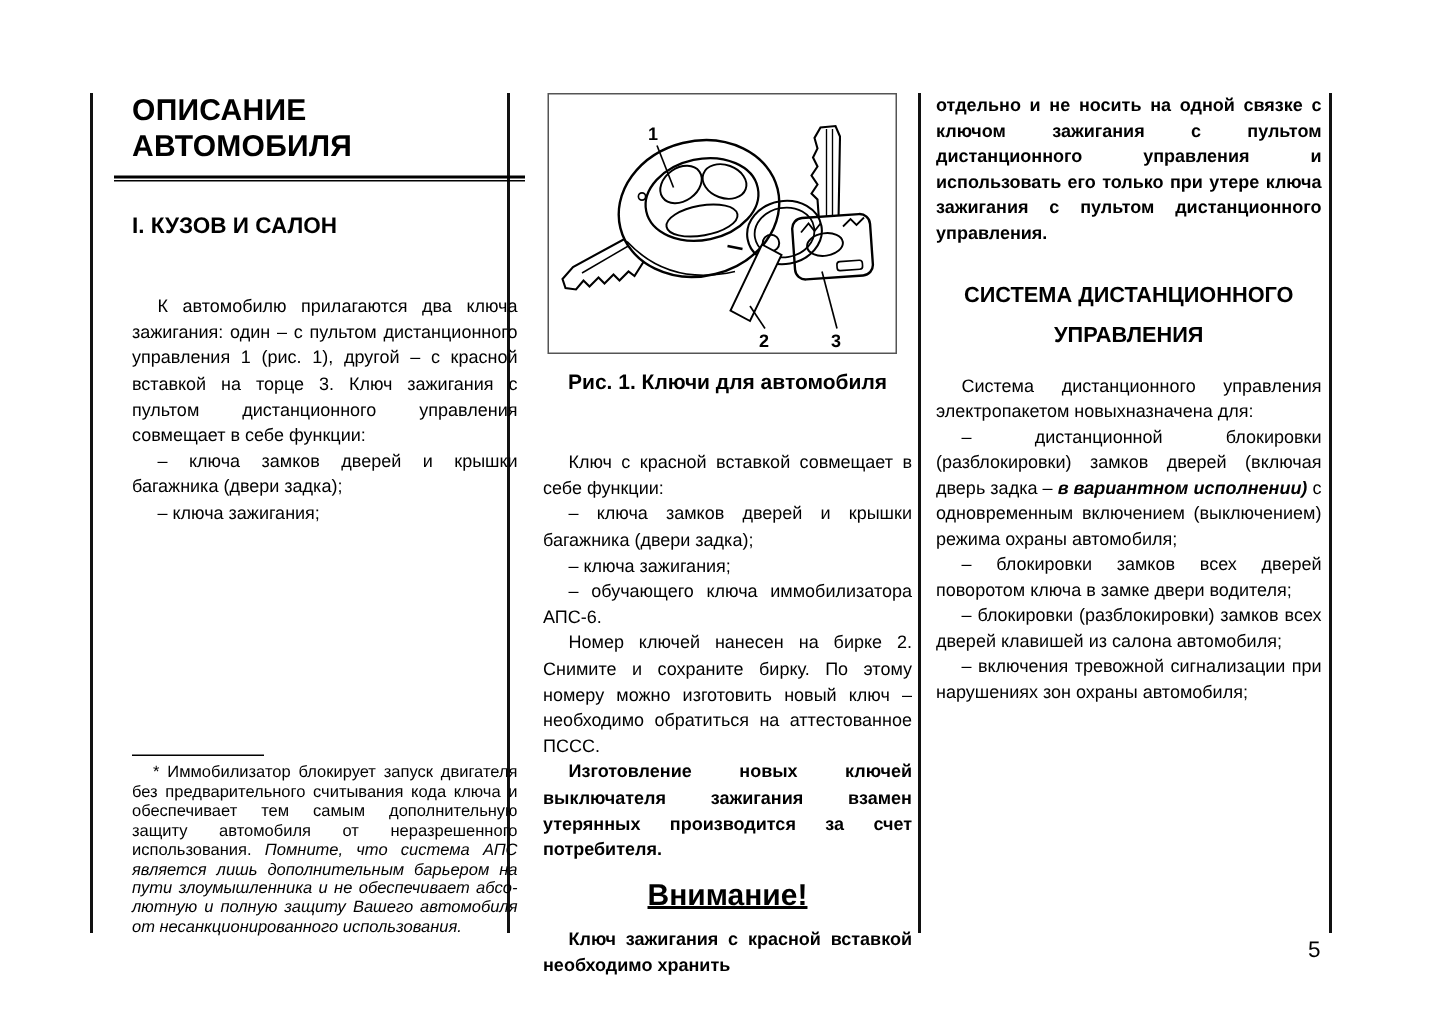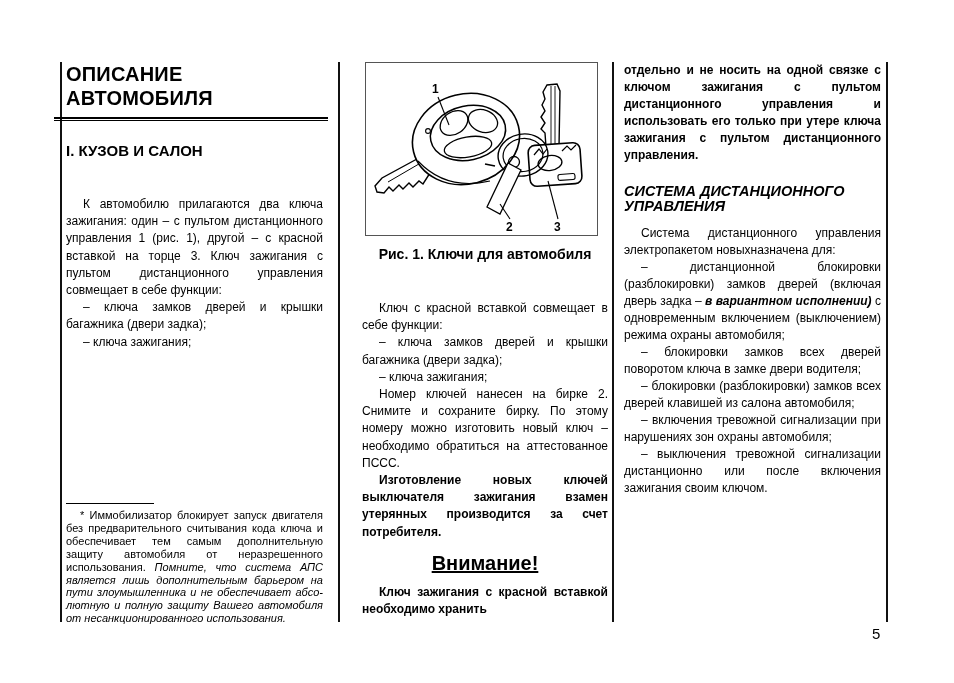--- a/index.html
+++ b/index.html
@@ -9,30 +9,30 @@
     font-family:"Liberation Sans", sans-serif;
     overflow:hidden;
   }
   .vrule { position:absolute; top:62px; height:560px; width:1.5px; background:#111; }
   #vrule-left  { left:60px; }
   #vrule-mid1  { left:338px; }
   #vrule-mid2  { left:612px; }
   #vrule-right { left:886px; }
 
   .col { position:absolute; top:62px; }
-  #col1 { left:66px;  width:257px; }
+  #col1 { left:88px;  width:257px; }
   #col2 { left:362px; width:246px; }
   #col3 { left:624px; width:257px; }
 
   h1 { font-size:20px; line-height:24px; font-weight:bold; margin:0; letter-spacing:.2px; }
   .double-rule { margin:7px 0 0 -12px; width:274px; height:4px;
                  border-top:2.5px solid #000; border-bottom:1.5px solid #000; box-sizing:border-box; }
   h2 { font-size:15px; margin:21px 0 0; font-weight:bold; }
   h3 { font-size:14px; text-align:center; margin:29px 0 0; font-weight:bold; }
-  h4 { font-size:14.5px; line-height:15px; margin:20px 0 11px; font-weight:bold;font-style:italic; }
+  h4 { font-size:14.5px; line-height:27px; text-align:center; margin:20px 0 11px; font-weight:bold; }
 
   p.body { font-size:12px; line-height:17.2px; text-align:justify; margin:0; }
   #col3 p.body { line-height:17px; }
   .indent { text-indent:17px; }
   .bold { font-weight:bold; }
   #col1 .body-start { margin-top:37px; }
   #col2 .body-start { margin-top:38px; }
 
   .footnote { position:absolute; top:441px; left:0; width:257px; }
   .fn-rule { width:88px; border-top:1.5px solid #000; margin:0 0 5px; }
@@ -117,31 +117,31 @@
         </g>
         <text x="66" y="30">1</text>
         <text x="140" y="168">2</text>
         <text x="188" y="168">3</text>
       </svg>
     </div>
     <p class="caption">Рис. 1. Ключи для автомобиля</p>
     <p class="body indent body-start">Ключ с красной вставкой сов­мещает в себе функции:</p>
     <p class="body indent">– ключа замков дверей и крыш­ки багажника (двери задка);</p>
     <p class="body indent">– ключа зажигания;</p>
+    <p class="body indent">– обучающего ключа иммоби­лизатора АПС-6.</p>
     <p class="body indent">Номер ключей нанесен на бир­ке 2. Снимите и сохраните бирку. По этому номеру можно изгото­вить новый ключ – необходимо об­ратиться на аттестованное ПССС.</p>
     <p class="body indent bold">Изготовление новых ключей выключателя зажигания взамен утерянных производится за счет потребителя.</p>
     <p class="attention">Внимание!</p>
     <p class="body indent bold">Ключ зажигания с красной вставкой необходимо хранить</p>
   </div>
 
   <div class="col" id="col3">
     <p class="body bold">отдельно и не носить на одной связке с ключом зажигания с пультом дистанционного управ­ления и использовать его толь­ко при утере ключа зажигания с пультом дистанционного управ­ления.</p>
     <h4>СИСТЕМА ДИСТАНЦИОННОГО УПРАВЛЕНИЯ</h4>
     <p class="body indent">Система дистанционного уп­равления электропакетом новых­назначена для:</p>
     <p class="body indent"><span>– дистанционной блокировки (разблокировки) замков дверей (включая дверь задка – </span><b><i>в вариант­ном исполнении)</i></b><span> с одновремен­ным включением (выключением) режима охраны автомобиля;</span></p>
     <p class="body indent">– блокировки замков всех две­рей поворотом ключа в замке две­ри водителя;</p>
     <p class="body indent">– блокировки (разблокировки) замков всех дверей клавишей из салона автомобиля;</p>
     <p class="body indent">– включения тревожной сигна­лизации при нарушениях зон ох­раны автомобиля;</p>
-    <p class="body indent">– выключения тревожной сигна­лизации дистанционно или после включения зажигания своим клю­чом.</p>
   </div>
 
   <div class="pageno">5</div>
 </div>
 
 </body></html>

